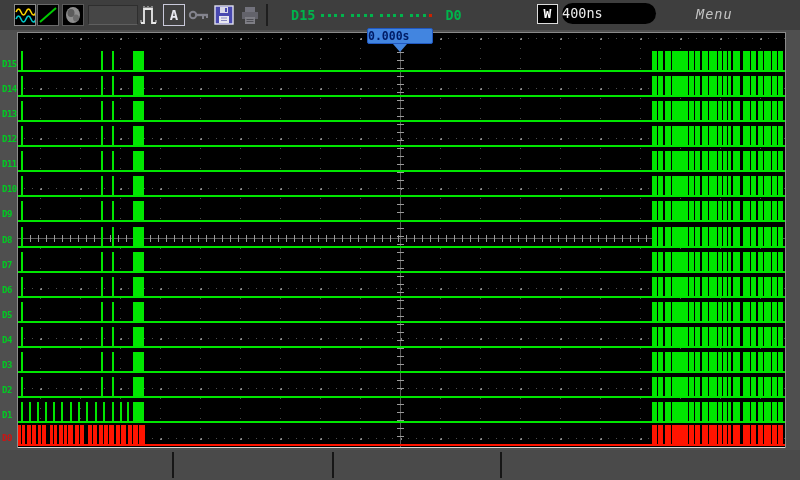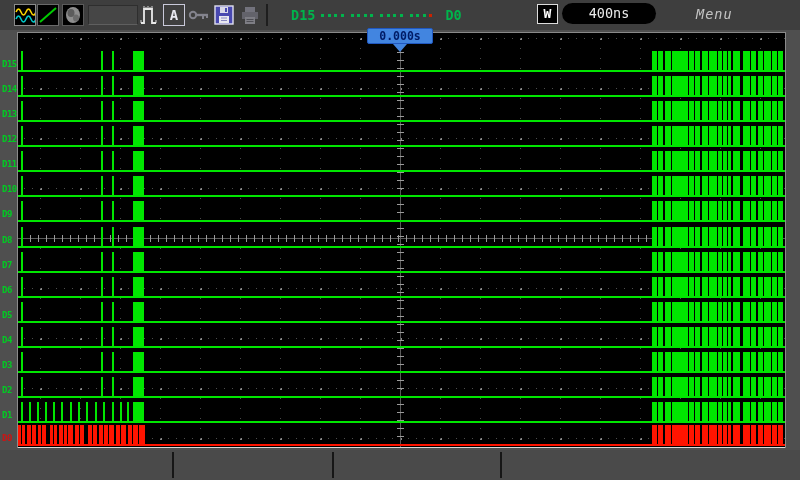--- a/index.html
+++ b/index.html
@@ -13,27 +13,27 @@
            border:1px solid #2e2e2e;border-bottom-color:#5f5f5f;box-sizing:border-box;}
   .tb-divider{position:absolute;left:266px;top:4px;width:2px;height:22px;background:#1e1e1e;}
   .bus-indicator{position:absolute;left:291px;top:6px;height:18px;display:flex;align-items:center;}
   .bus-label{color:#00b44c;font-size:13.5px;font-weight:bold;letter-spacing:0px;}
   .bus-dots{display:flex;align-items:center;margin:0 6px;}
   .bus-dot{width:3px;height:3px;margin-right:3.5px;}
   .wbox{position:absolute;left:537px;top:4px;width:21px;height:20px;background:#000;
         border:1px solid #dcdcdc;box-sizing:border-box;color:#fff;font-weight:bold;
         font-size:13px;text-align:center;line-height:18px;}
   .tb-pill{position:absolute;left:562px;top:3px;width:94px;height:21px;background:#000;
-           border-radius:12px;color:#ececec;font-size:13.5px;text-align:center;line-height:21px;}
+           border-radius:12px;color:#ececec;font-size:13.5px;text-align:left;line-height:21px;}
   .menu-btn{position:absolute;left:696px;top:6px;color:#c4c4c4;font-size:13.5px;letter-spacing:1px;font-style:italic;}
   
   .screenwrap{position:absolute;left:0;top:30px;width:800px;height:420px;background:#4f4f4f;}
   .trig-tag{position:absolute;left:367px;top:28px;width:66px;height:16px;background:#4285e0;
             border:1px solid #2058c0;border-radius:2px;box-sizing:border-box;z-index:6;
-            color:#001c66;font-size:11.5px;font-weight:bold;text-align:center;line-height:14px;}
+            color:#001c66;font-size:11.5px;font-weight:bold;text-align:left;line-height:14px;}
   .trig-tri{position:absolute;left:393px;top:44px;width:0;height:0;z-index:6;
             border-left:7px solid transparent;border-right:7px solid transparent;
             border-top:8px solid #4285e0;}
   
   .bottombar{position:absolute;left:0;top:450px;width:800px;height:30px;background:#4a4a4a;}
   .bb-divider{position:absolute;top:2px;width:2px;height:26px;background:#161616;}
 </style>
 </head>
 <body>
 

